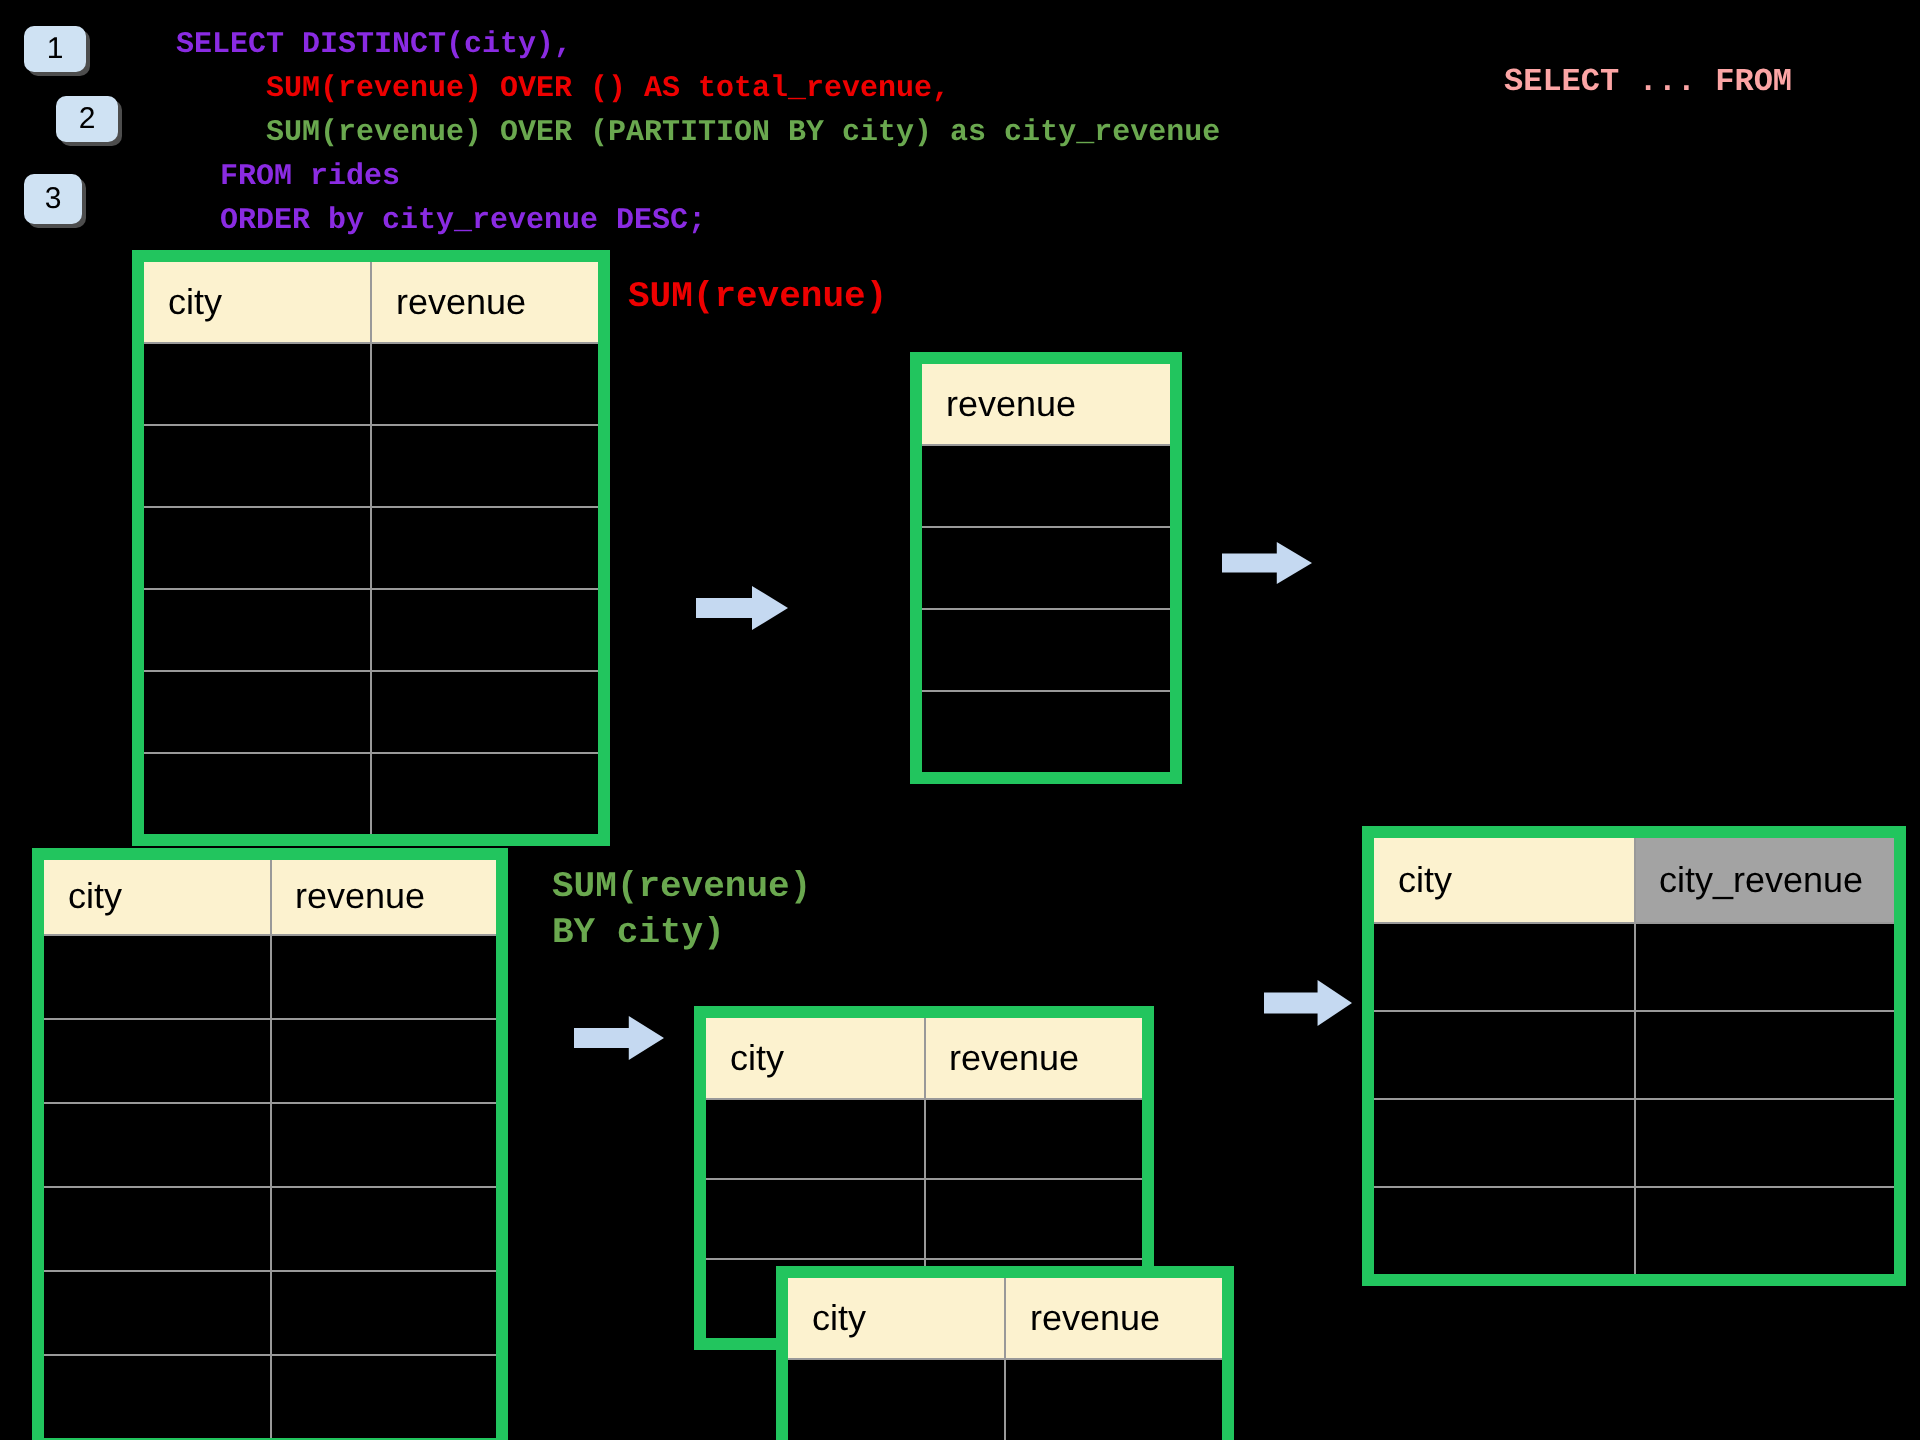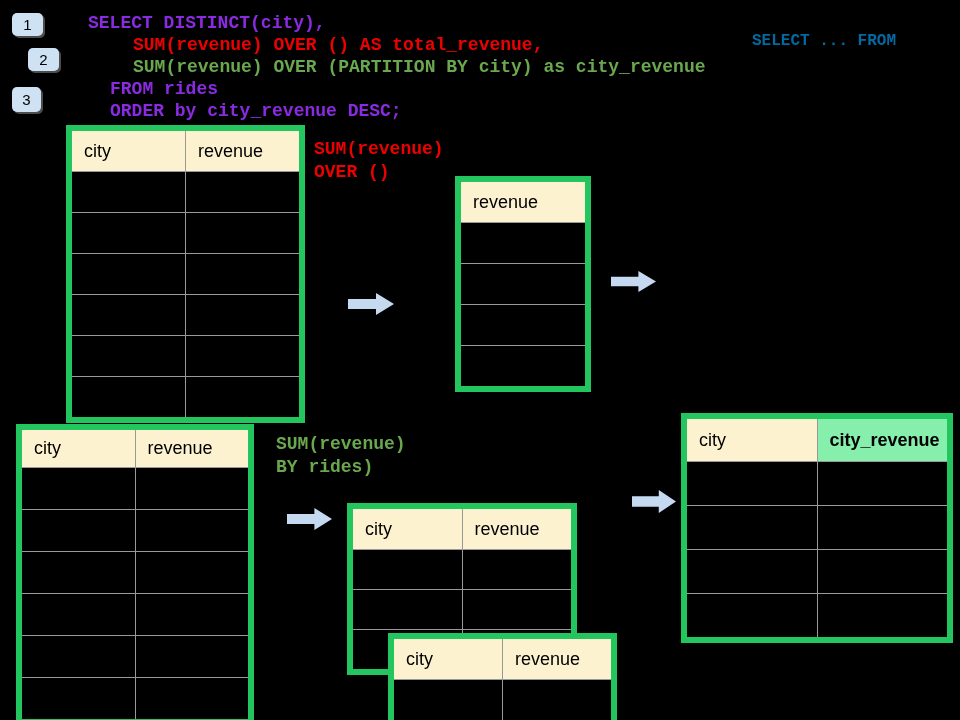--- a/index.html
+++ b/index.html
@@ -14,21 +14,21 @@
     box-shadow:2px 2px 0 #4d4d4d;
   }
   .badge-1{left:12px;top:13px;width:31px;height:23px;}
   .badge-2{left:28px;top:48px;width:31px;height:23px;}
   .badge-3{left:12px;top:87px;width:29px;height:25px;}
 
   
   .code{
     position:absolute;left:88px;top:12px;
     font-family:"Liberation Mono","DejaVu Sans Mono",monospace;
-    font-weight:bold;font-size:18px;line-height:22px;white-space:pre;
+    font-weight:bold;font-size:15px;line-height:22px;white-space:pre;
   }
   .code .ind-0{padding-left:0;}
   .code .ind-1{padding-left:22px;}
   .code .ind-2{padding-left:45px;}
 
   
   .note{
     position:absolute;font-family:"Liberation Mono","DejaVu Sans Mono",monospace;
     font-weight:bold;white-space:pre;
   }
@@ -78,25 +78,25 @@
   </div>
   <div class="badge badge-2" style="background-color: rgb(207, 226, 243);">
     <span>2</span>
   </div>
   <div class="badge badge-3" style="background-color: rgb(207, 226, 243);">
     <span>3</span>
   </div>
 
   <div class="code"><div class="code-line ind-0" style="color: rgb(138, 43, 226);">SELECT DISTINCT(city),</div><div class="code-line ind-2" style="color: rgb(238, 0, 0);">SUM(revenue) OVER () AS total_revenue,</div><div class="code-line ind-2" style="color: rgb(106, 168, 79);">SUM(revenue) OVER (PARTITION BY city) as city_revenue</div><div class="code-line ind-1" style="color: rgb(138, 43, 226);">FROM rides</div><div class="code-line ind-1" style="color: rgb(138, 43, 226);">ORDER by city_revenue DESC;</div></div>
 
-  <div class="note from-note" style="color: #0369a1;"><div>SELECT ... FROM</div></div>
-
-  <div class="note ann-total" style="color: rgb(238, 0, 0);"><div>SUM(revenue)</div><div>OVER ()</div></div>
-
-  <div class="note ann-partition" style="color: rgb(106, 168, 79);"><div>SUM(revenue)</div><div>BY rides)</div></div>
+  <div class="note from-note" style="color: #fca5a5;"><div>SELECT ... FROM</div></div>
+
+  <div class="note ann-total" style="color: rgb(238, 0, 0);"><div>SUM(revenue)</div></div>
+
+  <div class="note ann-partition" style="color: rgb(106, 168, 79);"><div>SUM(revenue)</div><div>BY city)</div></div>
 
   <table class="dtable t-source-top">
       <thead>
         <tr>
           <th style="background-color: rgb(252, 242, 207);">city</th>
           <th style="background-color: rgb(252, 242, 207);">revenue</th>
         </tr>
       </thead>
       <tbody>
         <tr>
@@ -217,21 +217,21 @@
         <tr>
           <td></td>
           <td></td>
         </tr>
       </tbody>
     </table>
   <table class="dtable t-result">
       <thead>
         <tr>
           <th style="background-color: rgb(252, 242, 207);">city</th>
-          <th style="background-color: #86efac; font-weight: bold;">city_revenue</th>
+          <th style="background-color: #a3a3a3;">city_revenue</th>
         </tr>
       </thead>
       <tbody>
         <tr>
           <td></td>
           <td></td>
         </tr>
         <tr>
           <td></td>
           <td></td>

